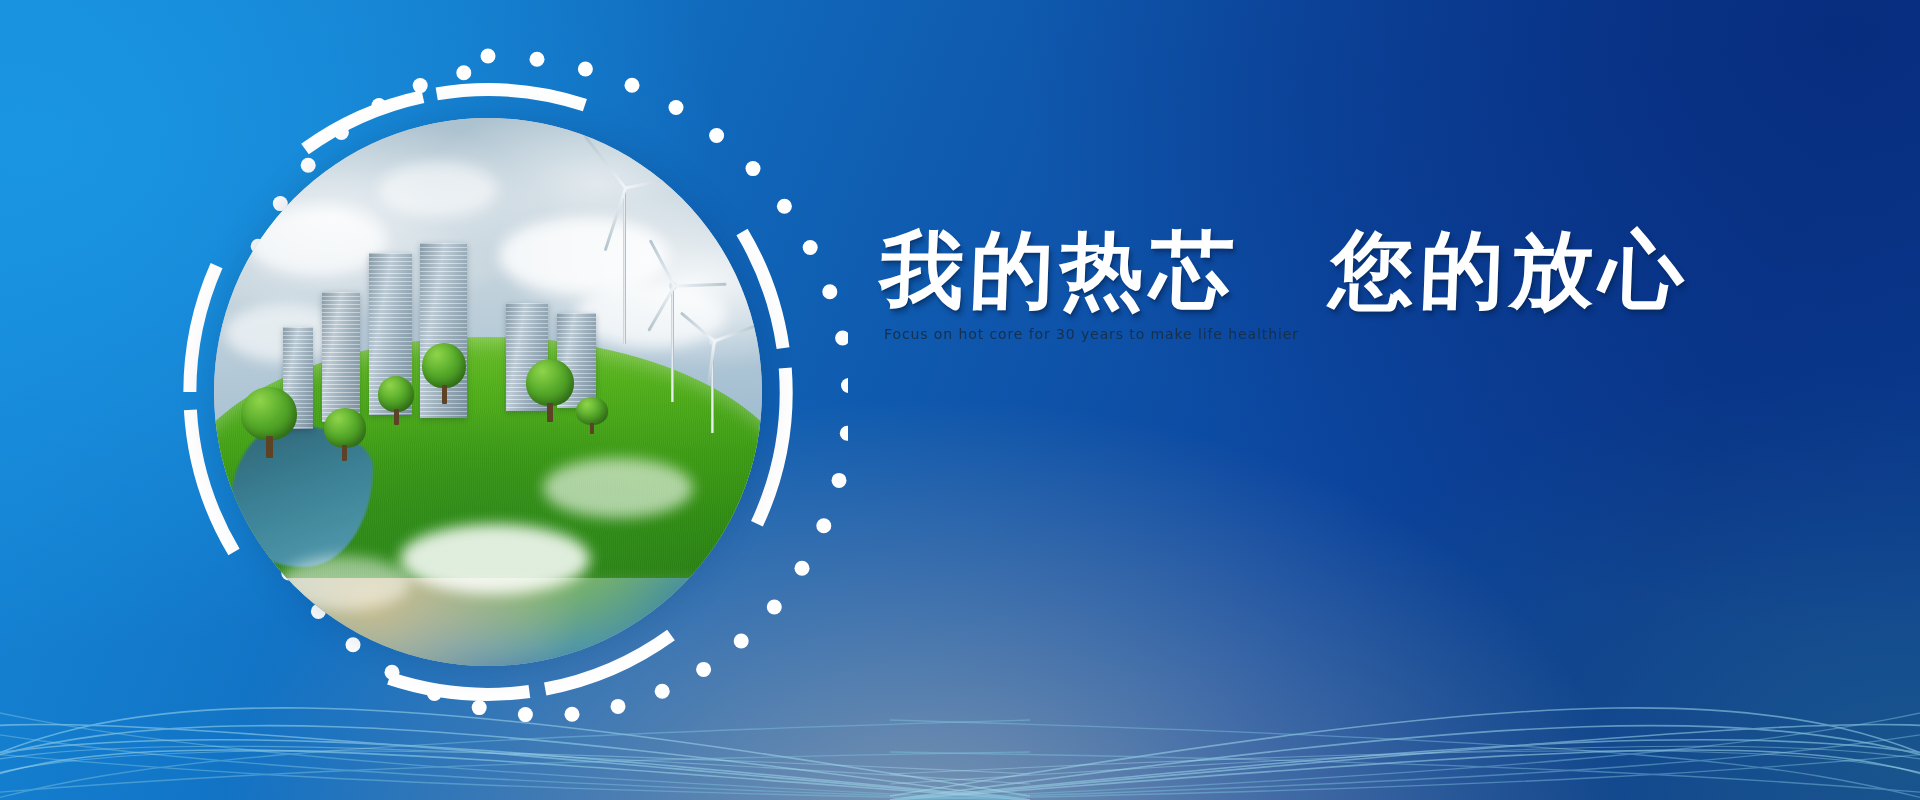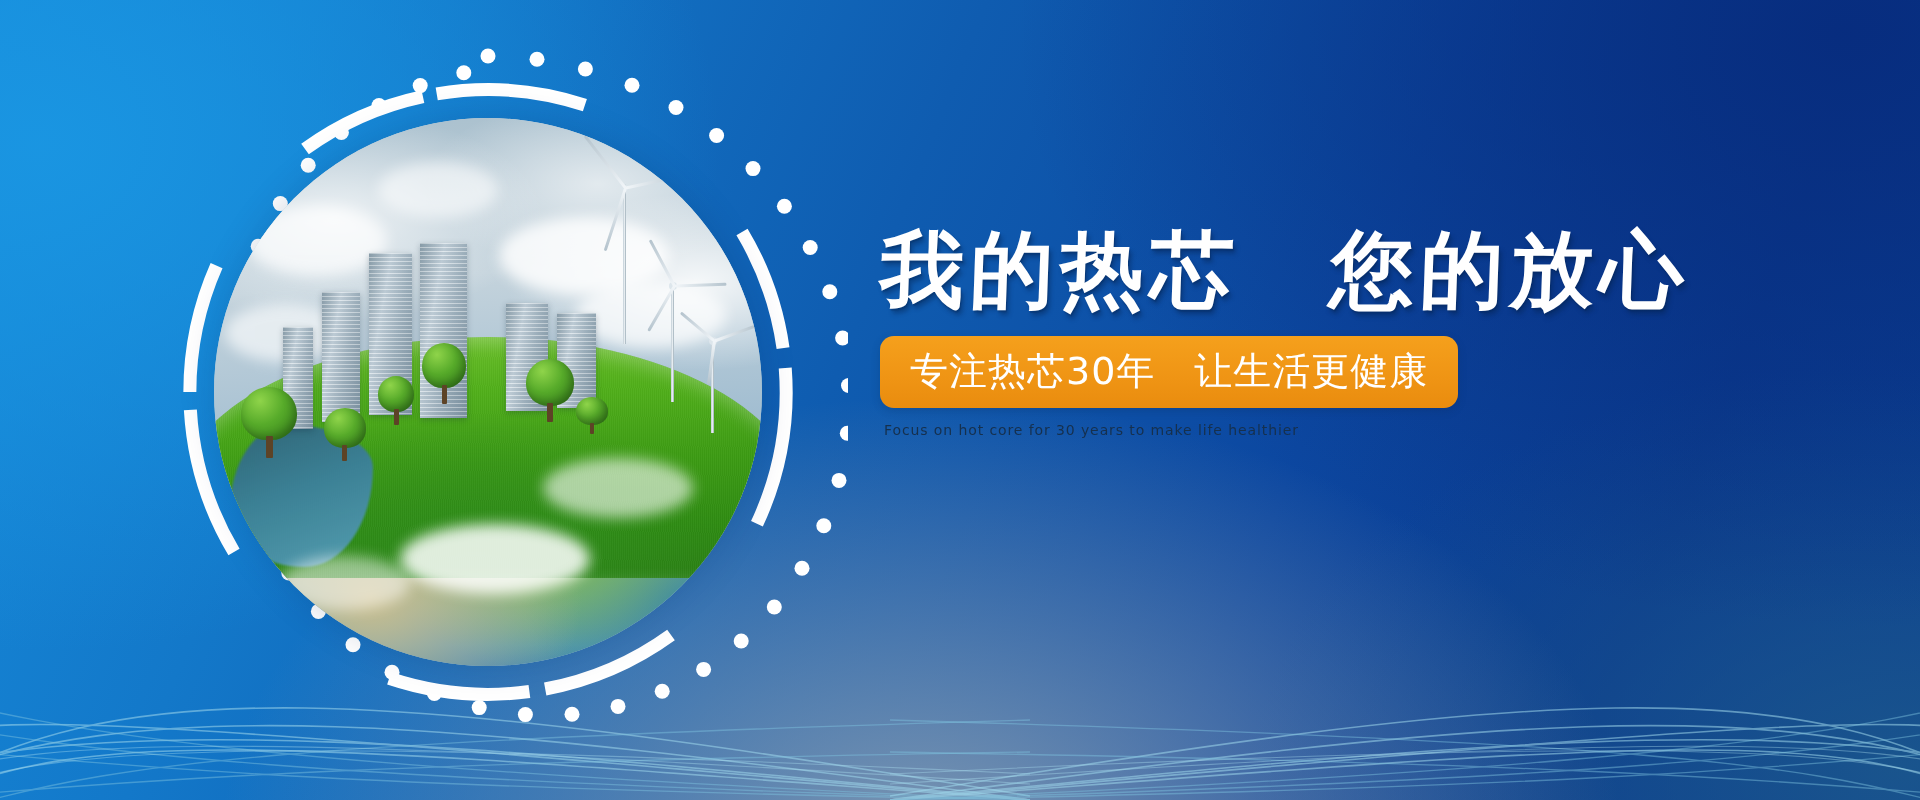--- a/index.html
+++ b/index.html
@@ -357,17 +357,16 @@
       </div>
 
       <div class="cloud" style="left:34%;top:74%;width:190px;height:70px;opacity:.85;"></div>
       <div class="cloud" style="left:60%;top:62%;width:150px;height:60px;opacity:.6;"></div>
       <div class="cloud" style="left:12%;top:80%;width:130px;height:54px;opacity:.5;"></div>
     </div>
   </div>
 
   <div id="copy">
     <div id="headline">我的热芯　您的放心</div>
-    <div id="badge">专注热芯30年　让生活更健康</div>
     <div id="tagline">Focus on hot core for 30 years to make life healthier</div>
   </div>
 
 </div>
 
 </body></html>

